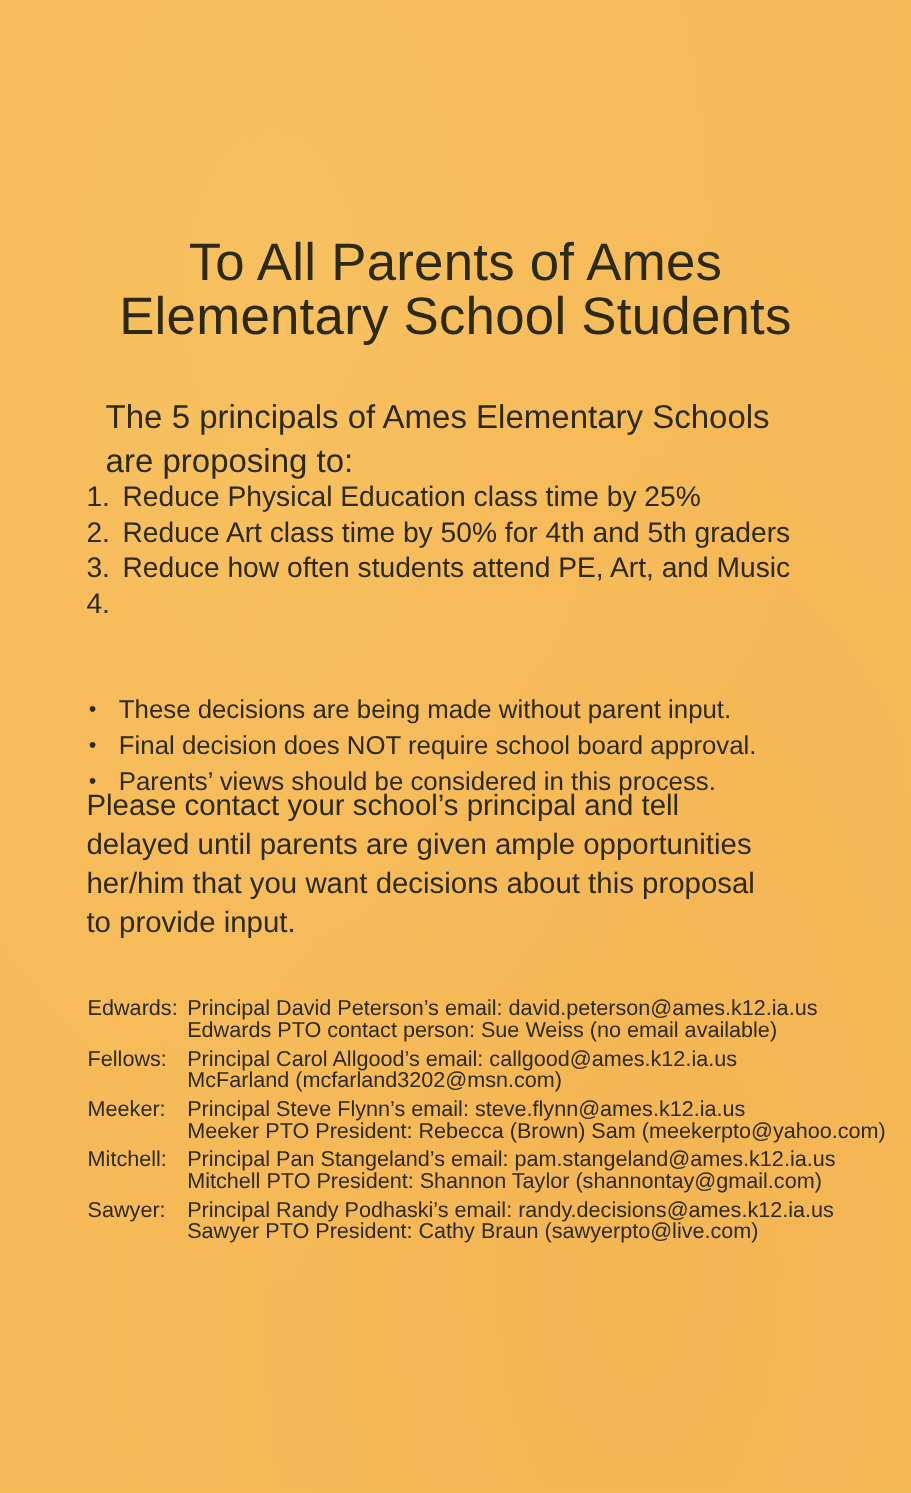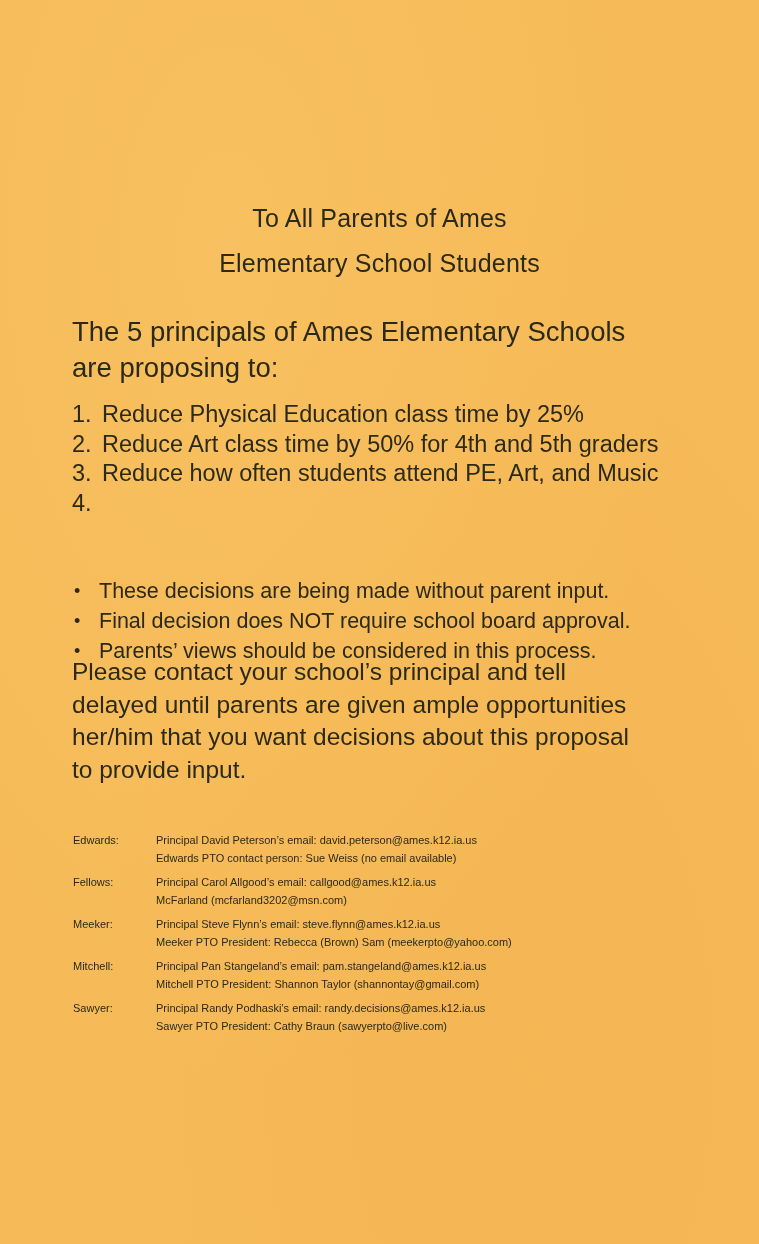--- a/index.html
+++ b/index.html
@@ -28,34 +28,34 @@
       left: 0;
       top: 0;
       width: 759px;
     }
     .title {
       position: absolute;
       left: 0;
       width: 759px;
       top: 196px;
       text-align: center;
-      font-size: 25px;
+      font-size: 44px;
       line-height: 45px;
       margin: 0;
       font-weight: normal;
       letter-spacing: 0.2px;
     }
     .title span { display: block; }
     .intro {
       position: absolute;
       left: 72px;
       top: 314px;
       font-size: 27.5px;
       line-height: 36px;
-      margin: 0;
+      margin: 16px;
     }
     .intro span { display: block; }
     .proposals {
       position: absolute;
       left: 72px;
       top: 400px;
       margin: 0;
       padding: 0;
       list-style: none;
       font-size: 23.5px;
@@ -105,21 +105,21 @@
       font-size: 24.5px;
       line-height: 32.5px;
       margin: 0;
     }
     .call span { display: block; }
     .contacts {
       position: absolute;
       left: 73px;
       top: 832px;
       width: 670px;
-      font-size: 11px;
+      font-size: 18px;
       line-height: 17.5px;
     }
     .contact-row {
       display: flex;
       margin-bottom: 7px;
     }
     .contact-row .school {
       flex: 0 0 83px;
       width: 83px;
     }

